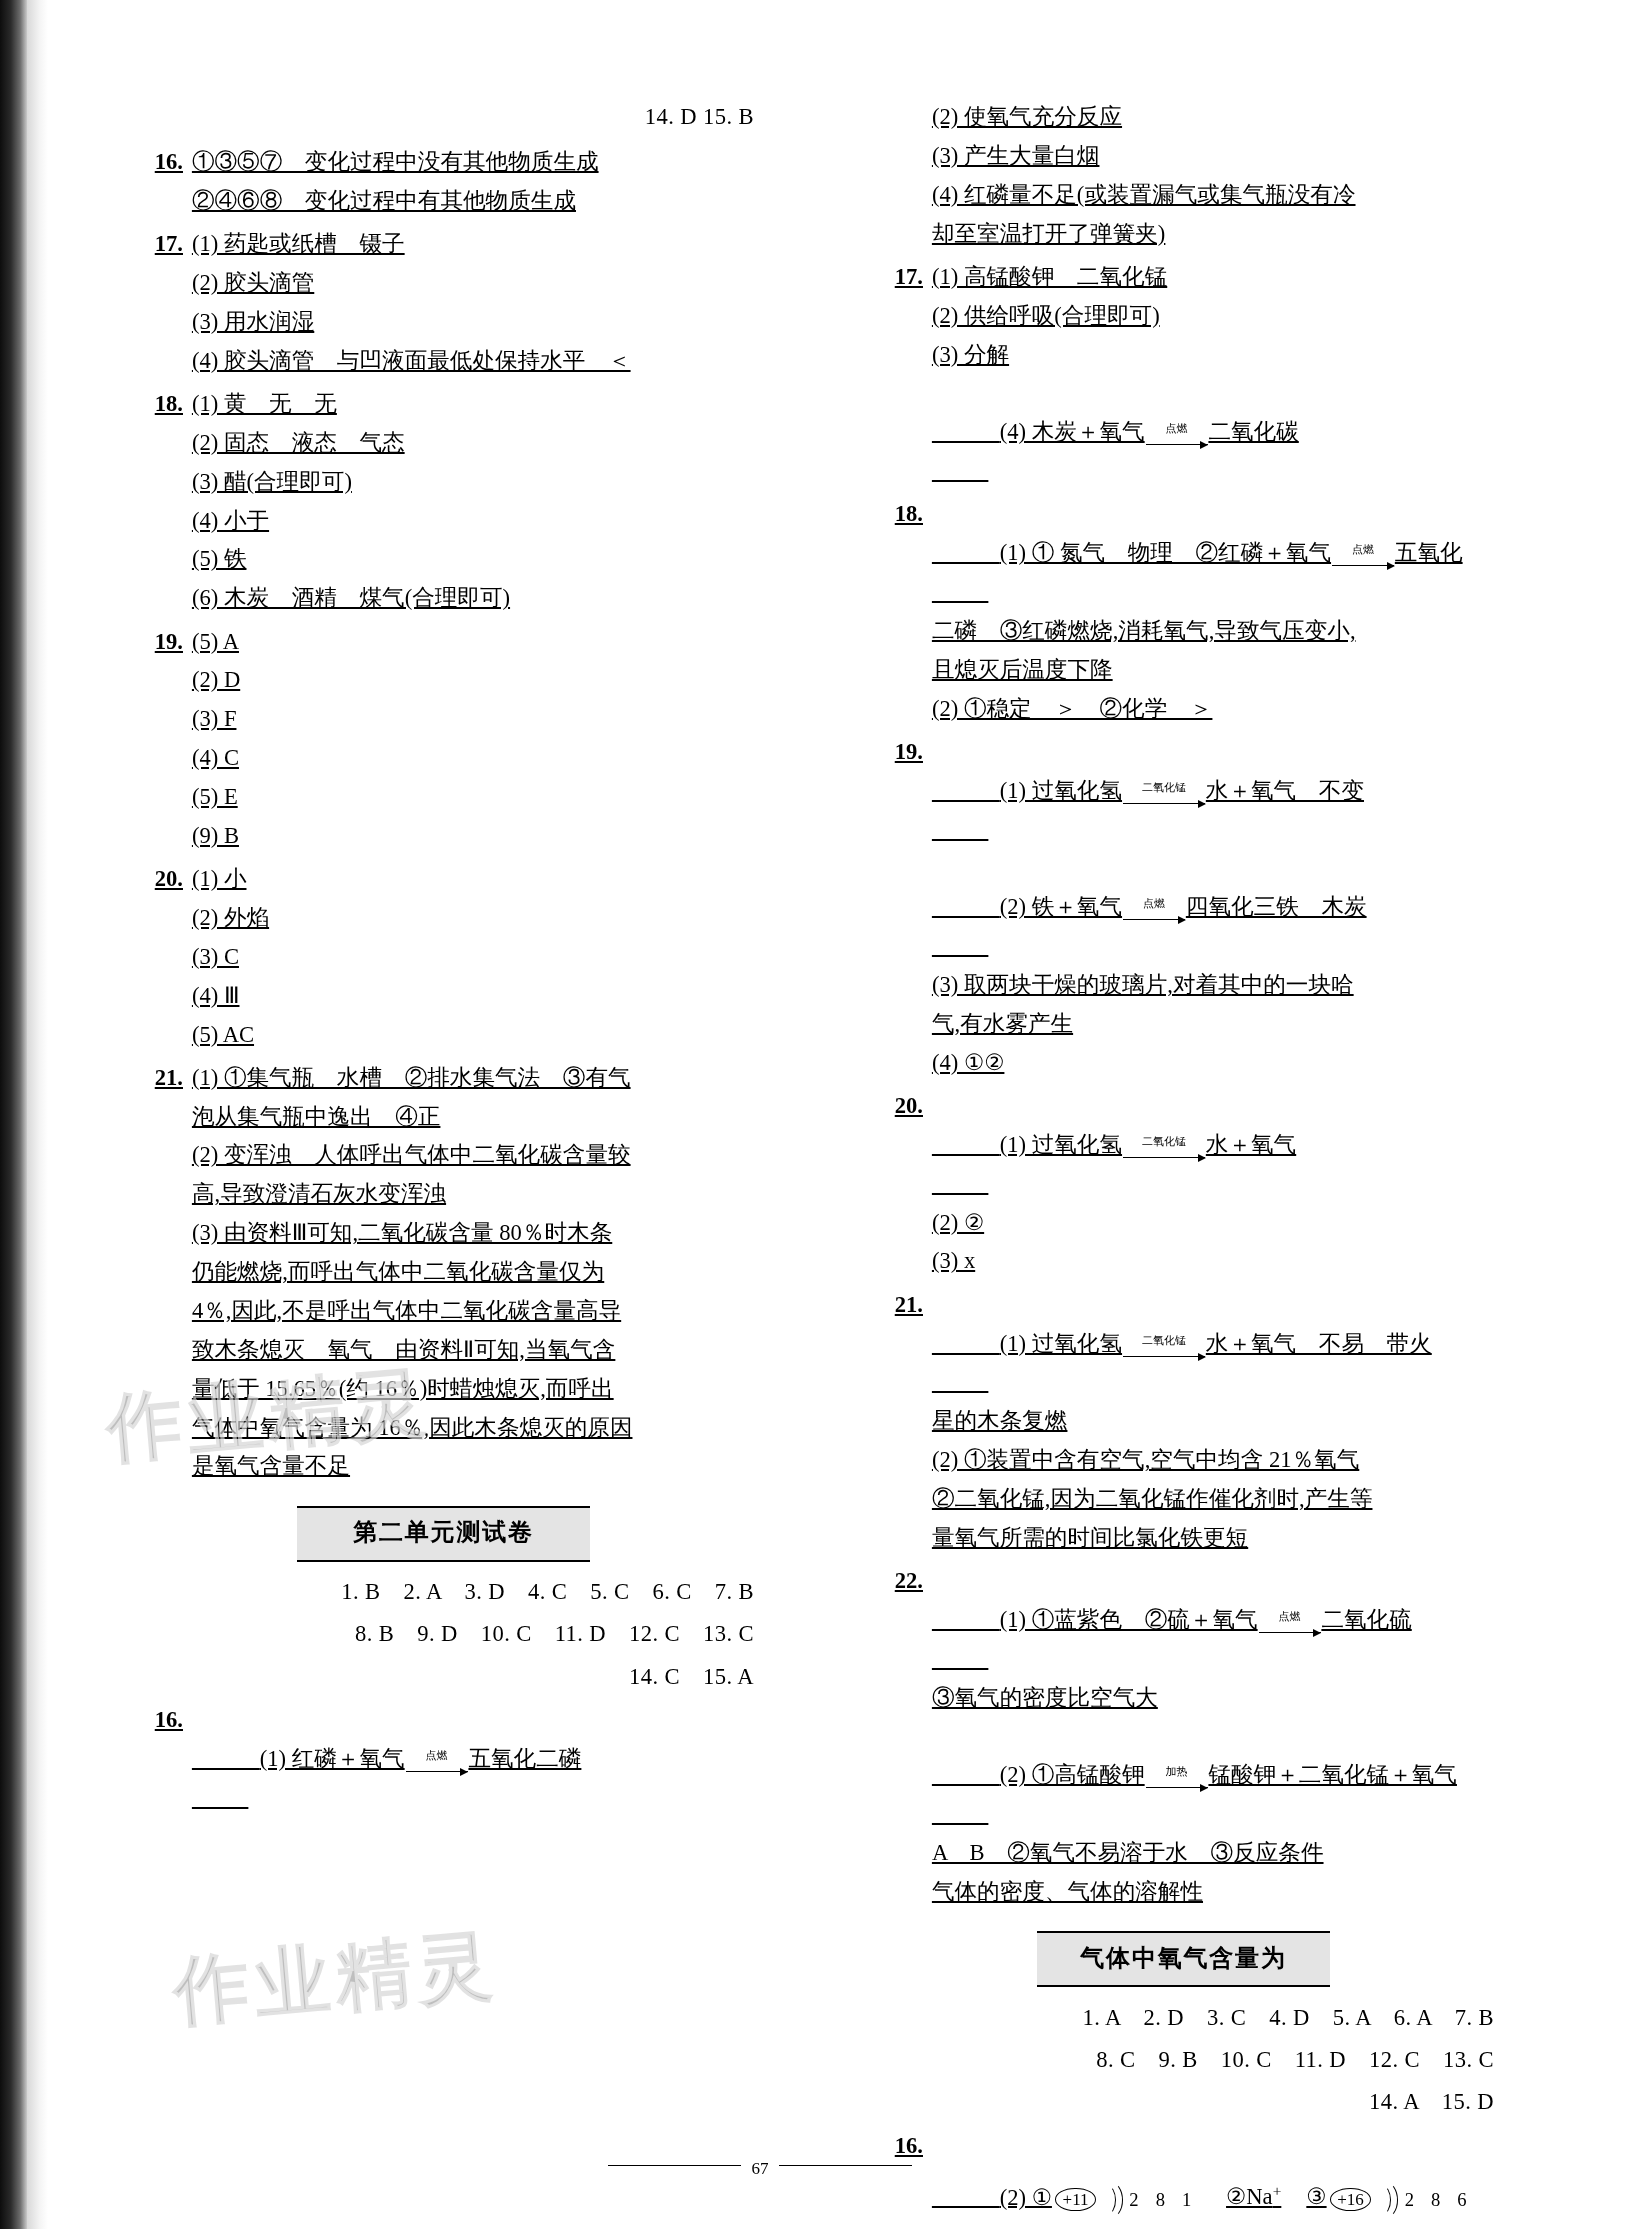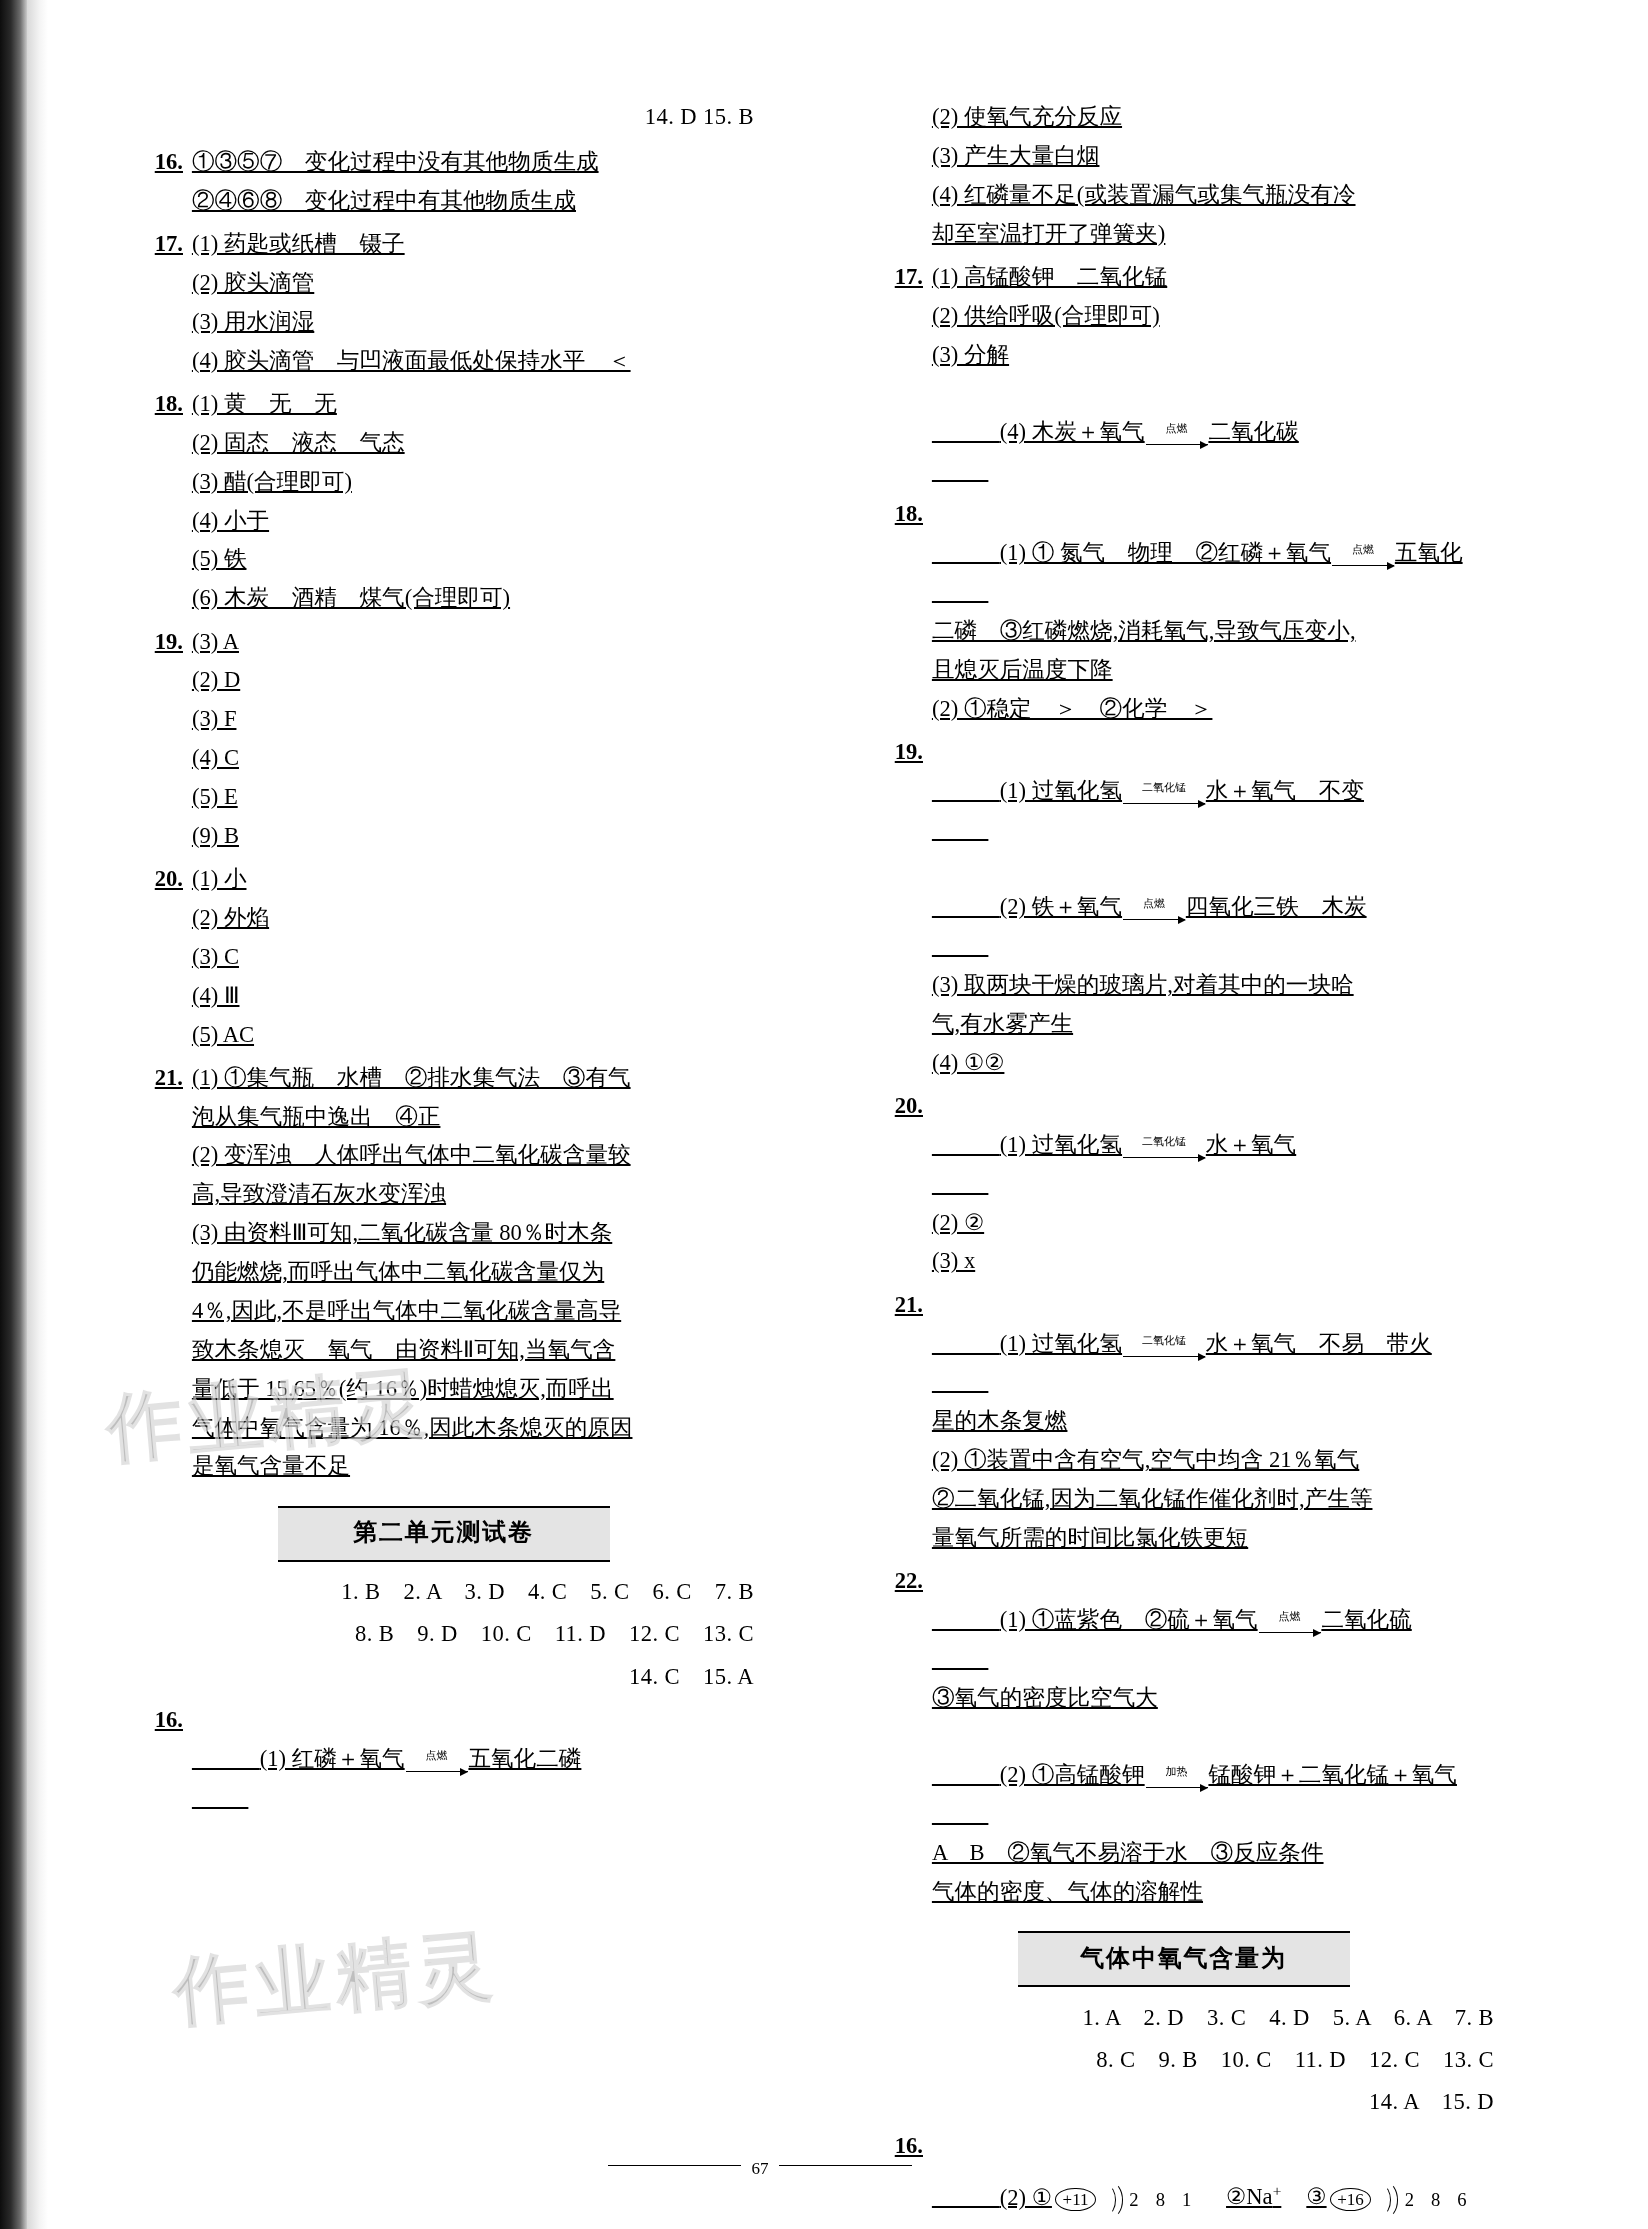--- a/index.html
+++ b/index.html
@@ -76,21 +76,21 @@
   }
   .choice-row {
     margin-bottom: 6.2px;
     letter-spacing: 0.4px;
     text-align: right;
   }
   
   .section-title {
     position: relative;
     margin: 19.5px auto 12.4px auto;
-    width: 332px;
+    width: 293px;
     text-align: center;
     font-weight: bold;
     font-size: 24px;
     padding: 4.4px 0 6.2px 0;
     background: #e4e4e4;
     border-top: 2.7px solid #000;
     border-bottom: 2.7px solid #000;
     letter-spacing: 1.8px;
   }
   
@@ -267,21 +267,21 @@
           <div class="line">(3) 醋(合理即可)</div>
           <div class="line">(4) 小于</div>
           <div class="line">(5) 铁</div>
           <div class="line">(6) 木炭　酒精　煤气(合理即可)</div>
         </div>
       </div>
 
       <div class="item">
         <div class="num">19.</div>
         <div class="body">
-          <div class="line">(3) A</div>
+          <div class="line">(5) A</div>
           <div class="line">(2) D</div>
           <div class="line">(3) F</div>
           <div class="line">(4) C</div>
           <div class="line">(5) E</div>
           <div class="line">(9) B</div>
         </div>
       </div>
 
       <div class="item">
         <div class="num">20.</div>

